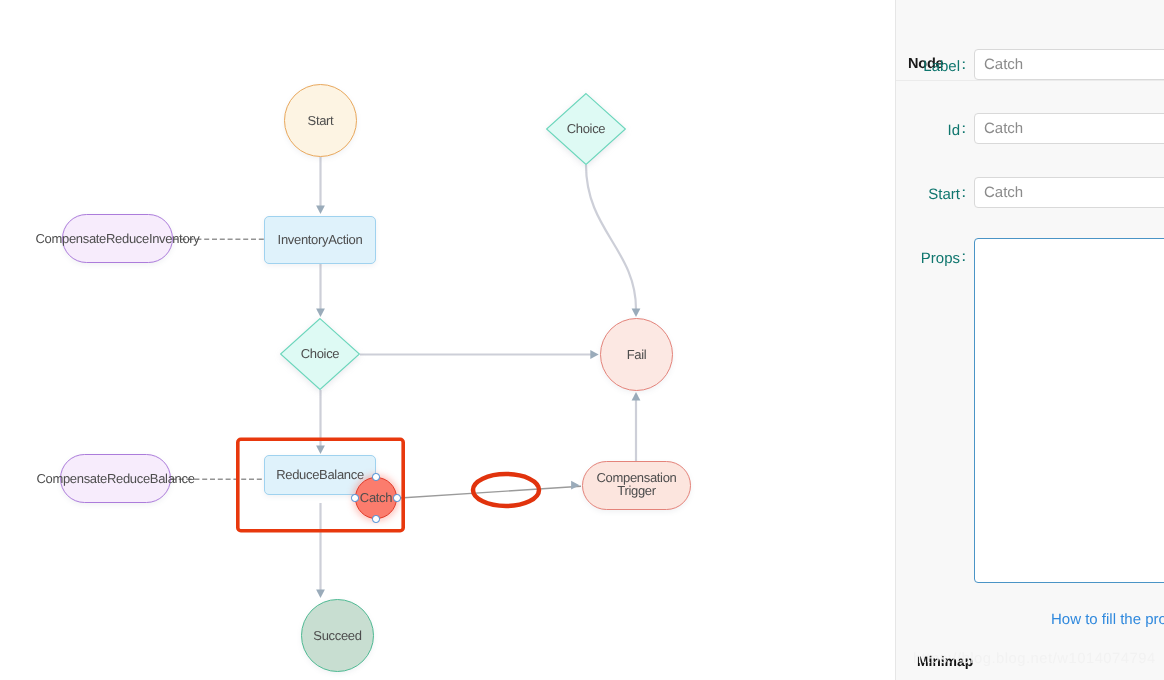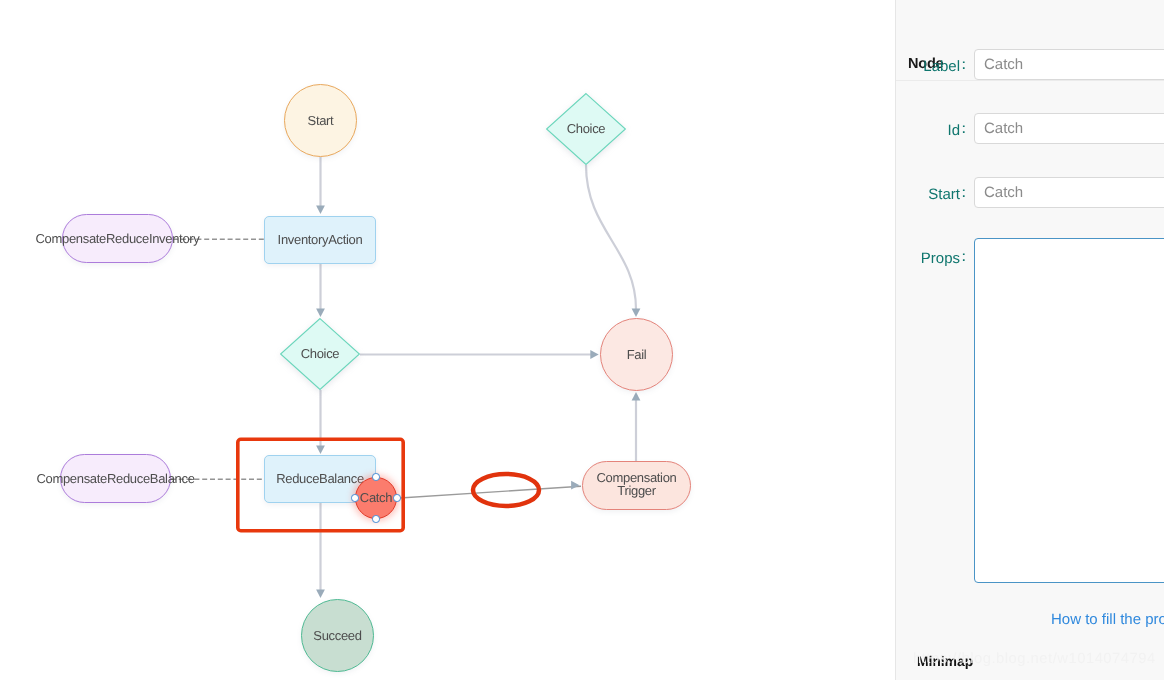--- a/index.html
+++ b/index.html
@@ -89,21 +89,21 @@
         <div class="node n-circle" style="left: 269px; top: 84px; width: 73px; height: 73px; background: rgb(253, 244, 227); border: 1px solid rgb(233, 168, 92); box-shadow: rgba(120, 130, 150, 0.1) 0px 2px 5px;">
           <span>Start</span>
         </div>
         <div class="node n-rect" style="left: 249px; top: 216px; width: 112px; height: 48px; background: rgb(223, 242, 251); border: 1px solid rgb(159, 210, 239); box-shadow: rgba(120, 130, 150, 0.1) 0px 2px 5px;">
           <span>InventoryAction</span>
         </div>
         <svg class="node" width="80" height="72" viewBox="0 0 80 72" style="left: 265px; top: 318px; position: absolute; overflow: visible; filter: drop-shadow(rgba(120, 130, 150, 0.18) 0px 2px 3px);">
           <path d="M 40 0.6 L 79.4 36 L 40 71.4 L 0.6 36 Z" fill="#defaf4" stroke="#6ad6bb" stroke-width="1.1"></path>
         </svg>
         <div class="node" style="left: 265px; top: 318px; width: 80px; height: 72px;">Choice</div>
-        <div class="node n-rect" style="left: 249px; top: 455px; width: 112px; height: 48px; background: rgb(223, 242, 251); border: 1px solid rgb(159, 210, 239); box-shadow: rgba(120, 130, 150, 0.1) 0px 2px 5px;">
+        <div class="node n-rect" style="left: 249px; top: 455px; width: 112px; height: 40px; background: rgb(223, 242, 251); border: 1px solid rgb(159, 210, 239); box-shadow: rgba(120, 130, 150, 0.1) 0px 2px 5px;">
           <span>ReduceBalance</span>
         </div>
         <div class="node n-circle" style="left: 286px; top: 599px; width: 73px; height: 73px; background: rgb(200, 222, 209); border: 1px solid rgb(79, 186, 147); box-shadow: rgba(120, 130, 150, 0.1) 0px 2px 5px;">
           <span>Succeed</span>
         </div>
         <svg class="node" width="80" height="72" viewBox="0 0 80 72" style="left: 531px; top: 93px; position: absolute; overflow: visible; filter: drop-shadow(rgba(120, 130, 150, 0.18) 0px 2px 3px);">
           <path d="M 40 0.6 L 79.4 36 L 40 71.4 L 0.6 36 Z" fill="#defaf4" stroke="#6ad6bb" stroke-width="1.1"></path>
         </svg>
         <div class="node" style="left: 531px; top: 93px; width: 80px; height: 72px;">Choice</div>
         <div class="node n-circle" style="left: 585px; top: 318px; width: 73px; height: 73px; background: rgb(252, 232, 227); border: 1px solid rgb(228, 131, 122); box-shadow: rgba(120, 130, 150, 0.1) 0px 2px 5px;">

